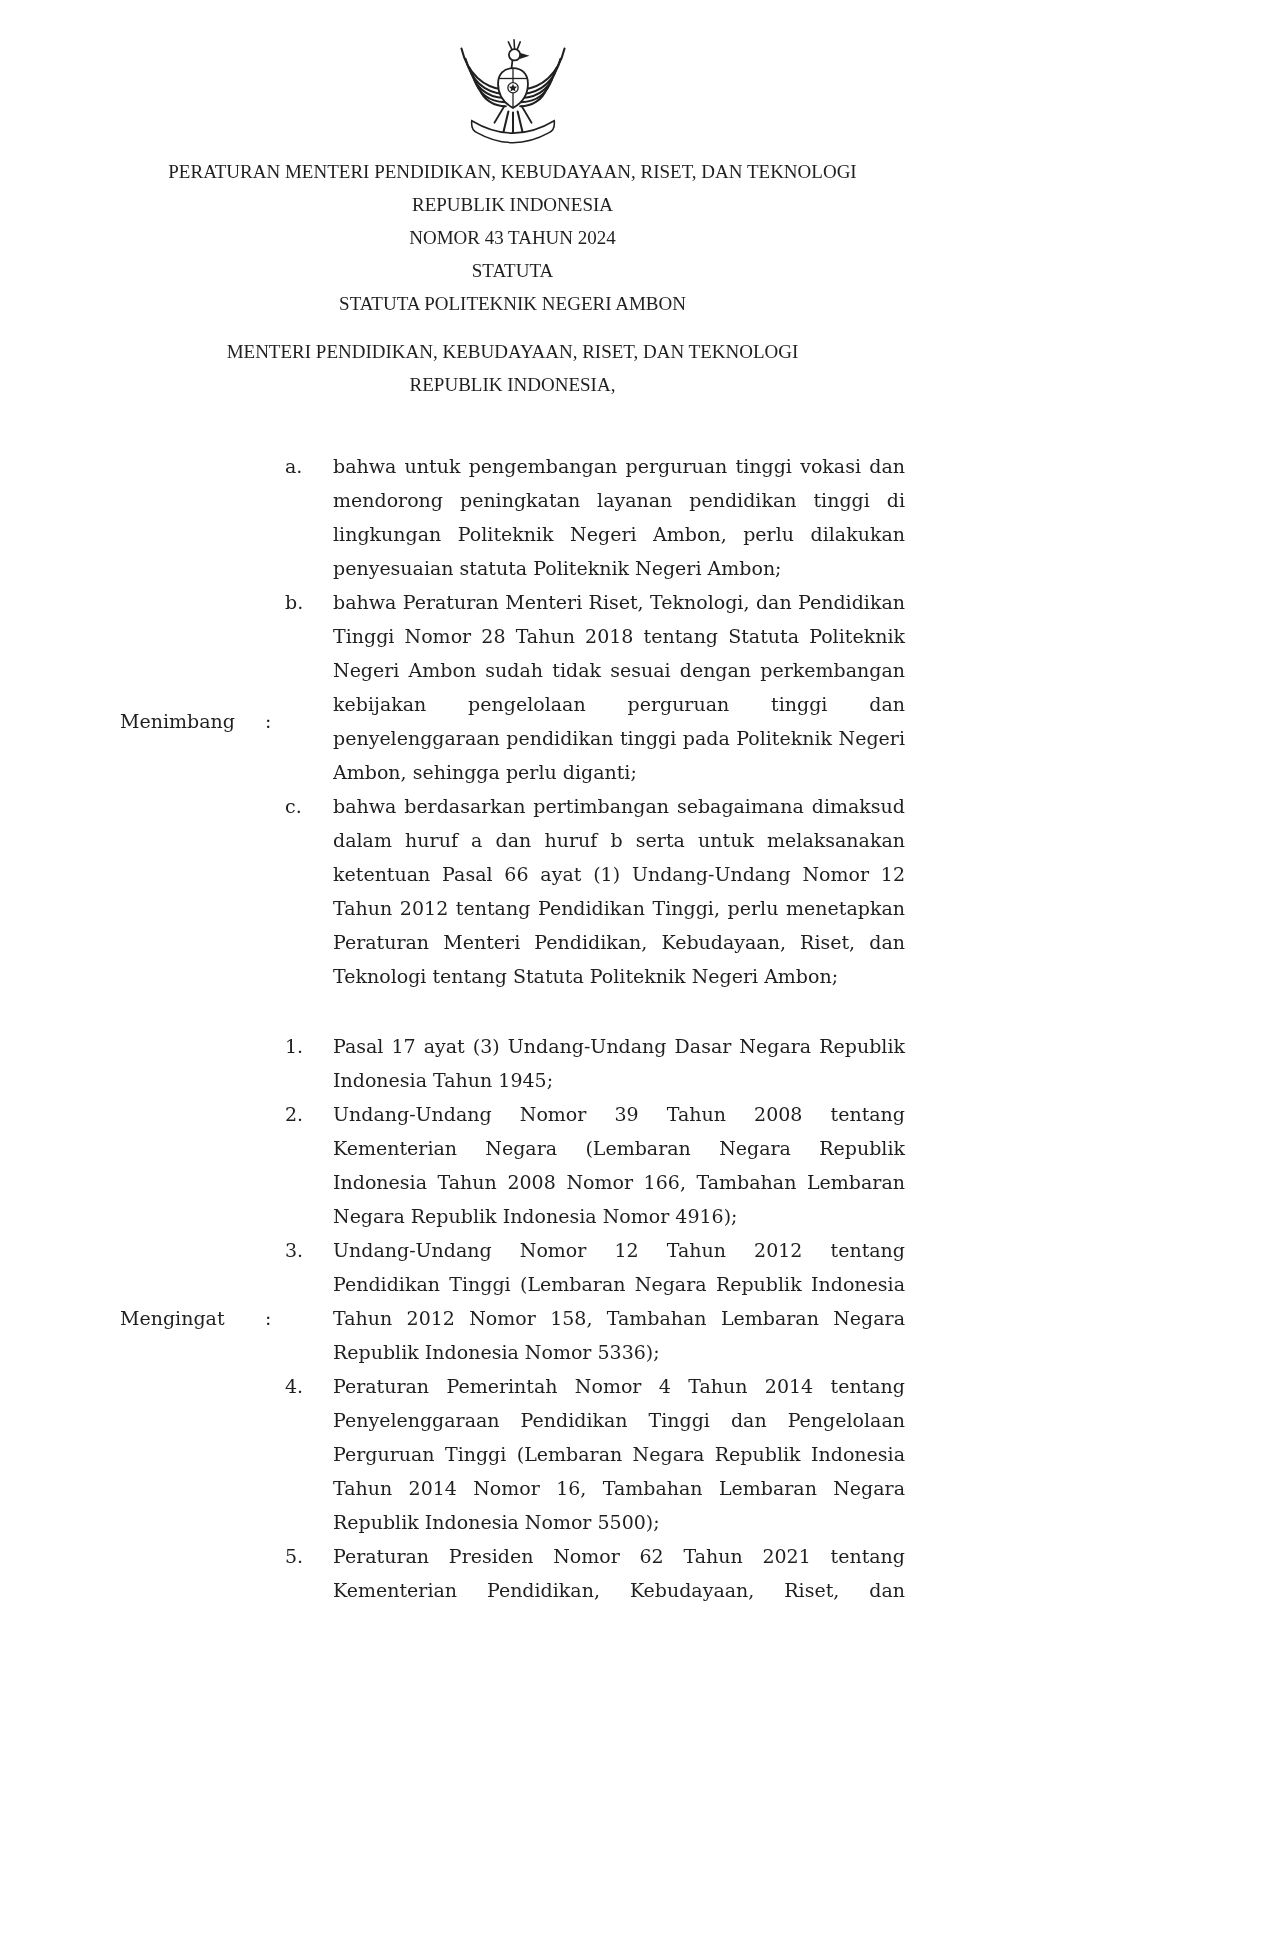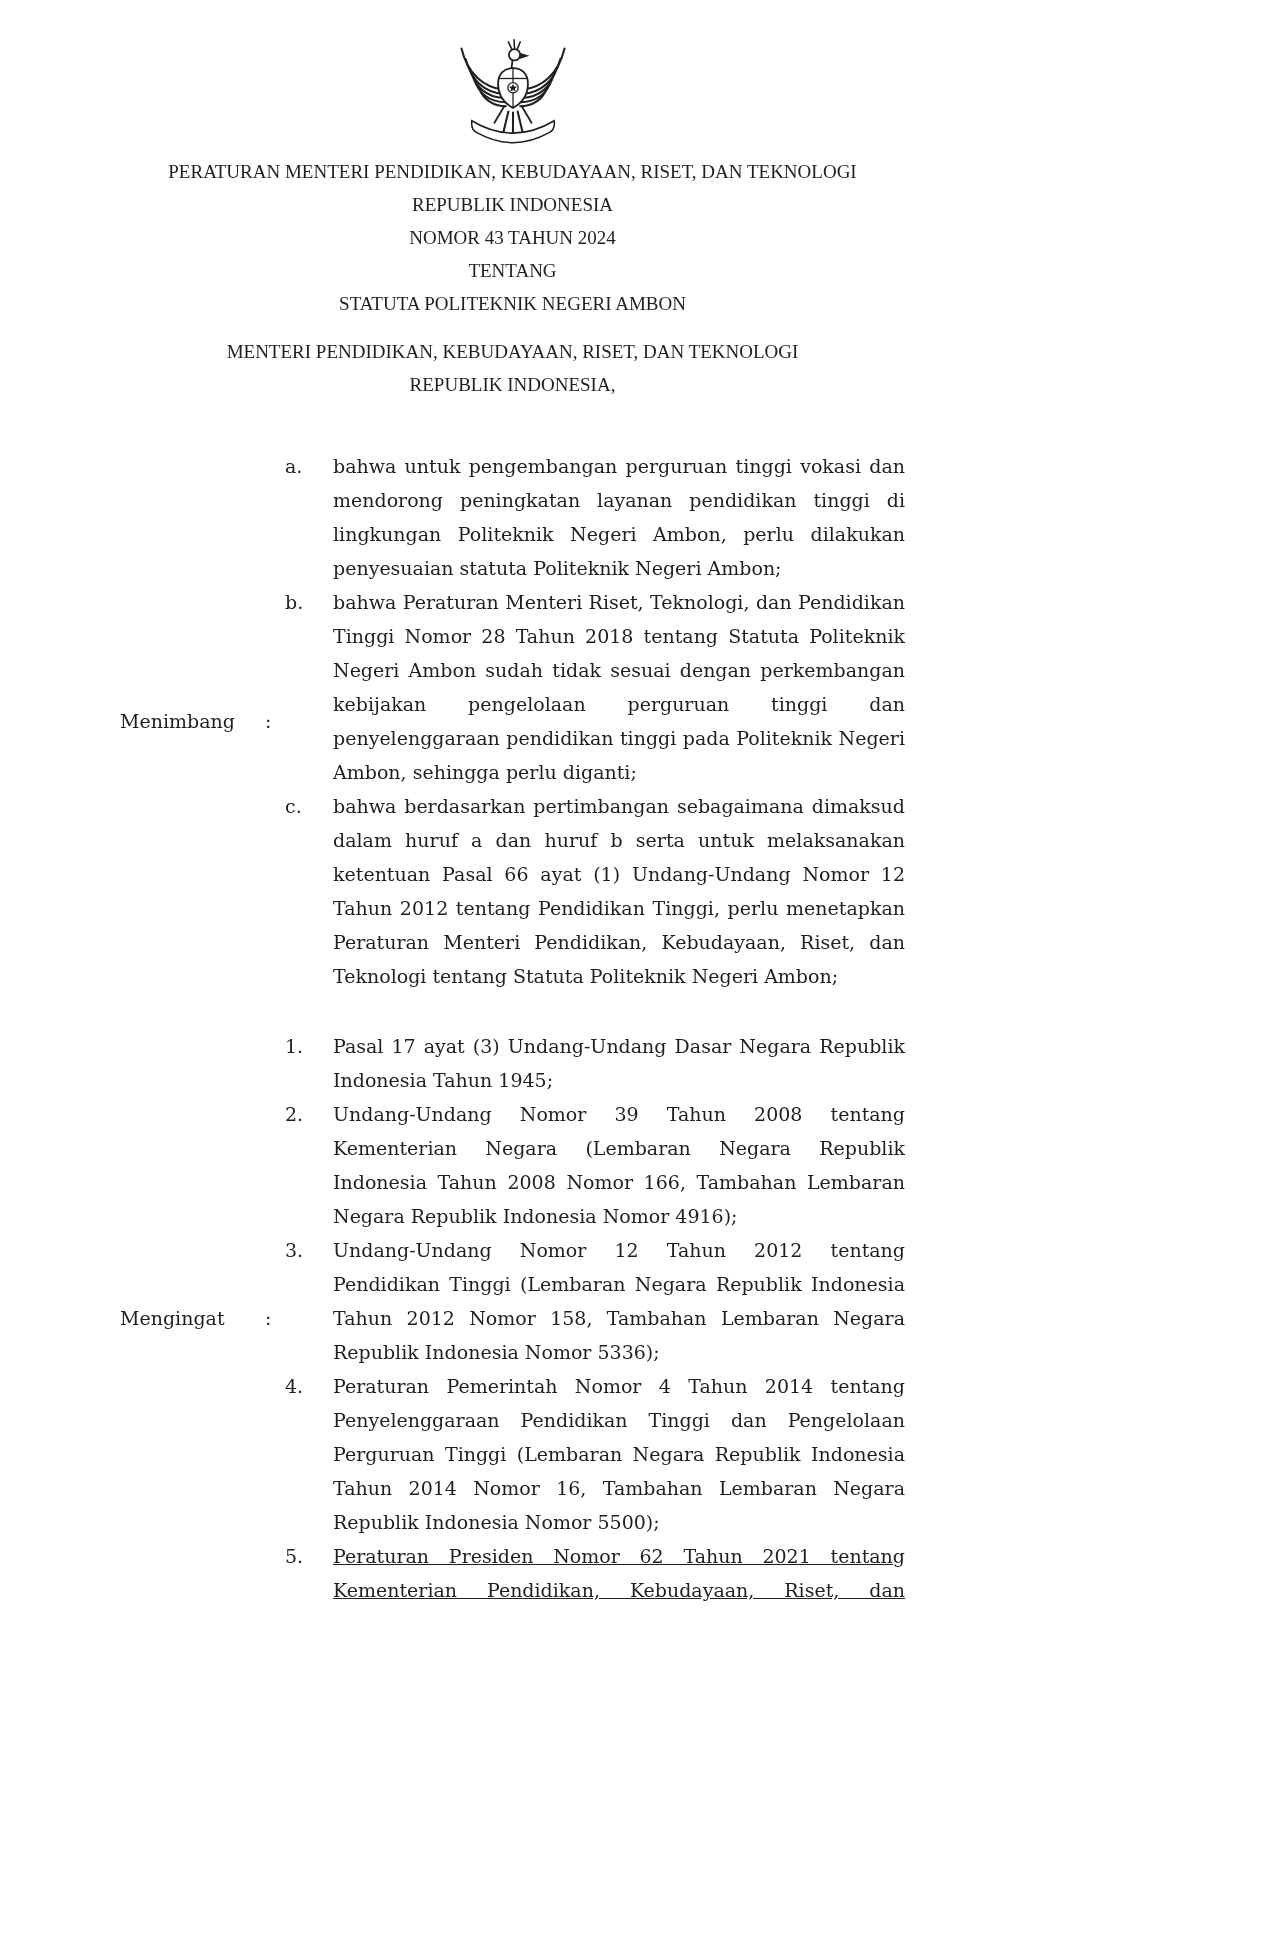--- a/index.html
+++ b/index.html
@@ -33,21 +33,21 @@
   .sec-colon { width:20px; flex:none; }
   .sec-items { flex:1; min-width:0; }
 
   .item { display:flex; align-items:flex-start; }
   .marker { width:48px; flex:none; }
   .itext {
     flex:1; min-width:0;
     text-align:justify;
     hyphens:none;
   }
-  .itext.continued { text-align-last:justify;text-decoration:underline; }
+  .itext.continued { text-align-last:justify; }
 </style>
 </head>
 <body>
 
 <div class="page">
   <div class="content">
 
     <header class="emblem">
       <svg class="garuda" width="134" height="119" viewBox="0 0 260 230" aria-hidden="true">
         <g stroke="#202020" fill="none" stroke-width="4" stroke-linecap="round">
@@ -85,21 +85,21 @@
           <circle cx="130" cy="100" r="10" fill="#ffffff" stroke="#202020" stroke-width="2.5"></circle>
           <path d="M130 92.5 L132.3 97.6 L137.8 98.2 L133.7 101.9 L134.9 107.3 L130 104.4 L125.1 107.3 L126.3 101.9 L122.2 98.2 L127.7 97.6 Z" fill="#202020"></path>
         </g>
       </svg>
     </header>
 
     <section class="title-block caps-block">
       <p>PERATURAN MENTERI PENDIDIKAN, KEBUDAYAAN, RISET, DAN TEKNOLOGI</p>
       <p>REPUBLIK INDONESIA</p>
       <p>NOMOR 43 TAHUN 2024</p>
-      <p>TENTANG</p>
+      <p>STATUTA</p>
       <p>STATUTA POLITEKNIK NEGERI AMBON</p>
     </section>
 
 
     <section class="authority caps-block">
       <p>MENTERI PENDIDIKAN, KEBUDAYAAN, RISET, DAN TEKNOLOGI</p>
       <p>REPUBLIK INDONESIA,</p>
     </section>
 
     <section class="section section-considering body-text">

